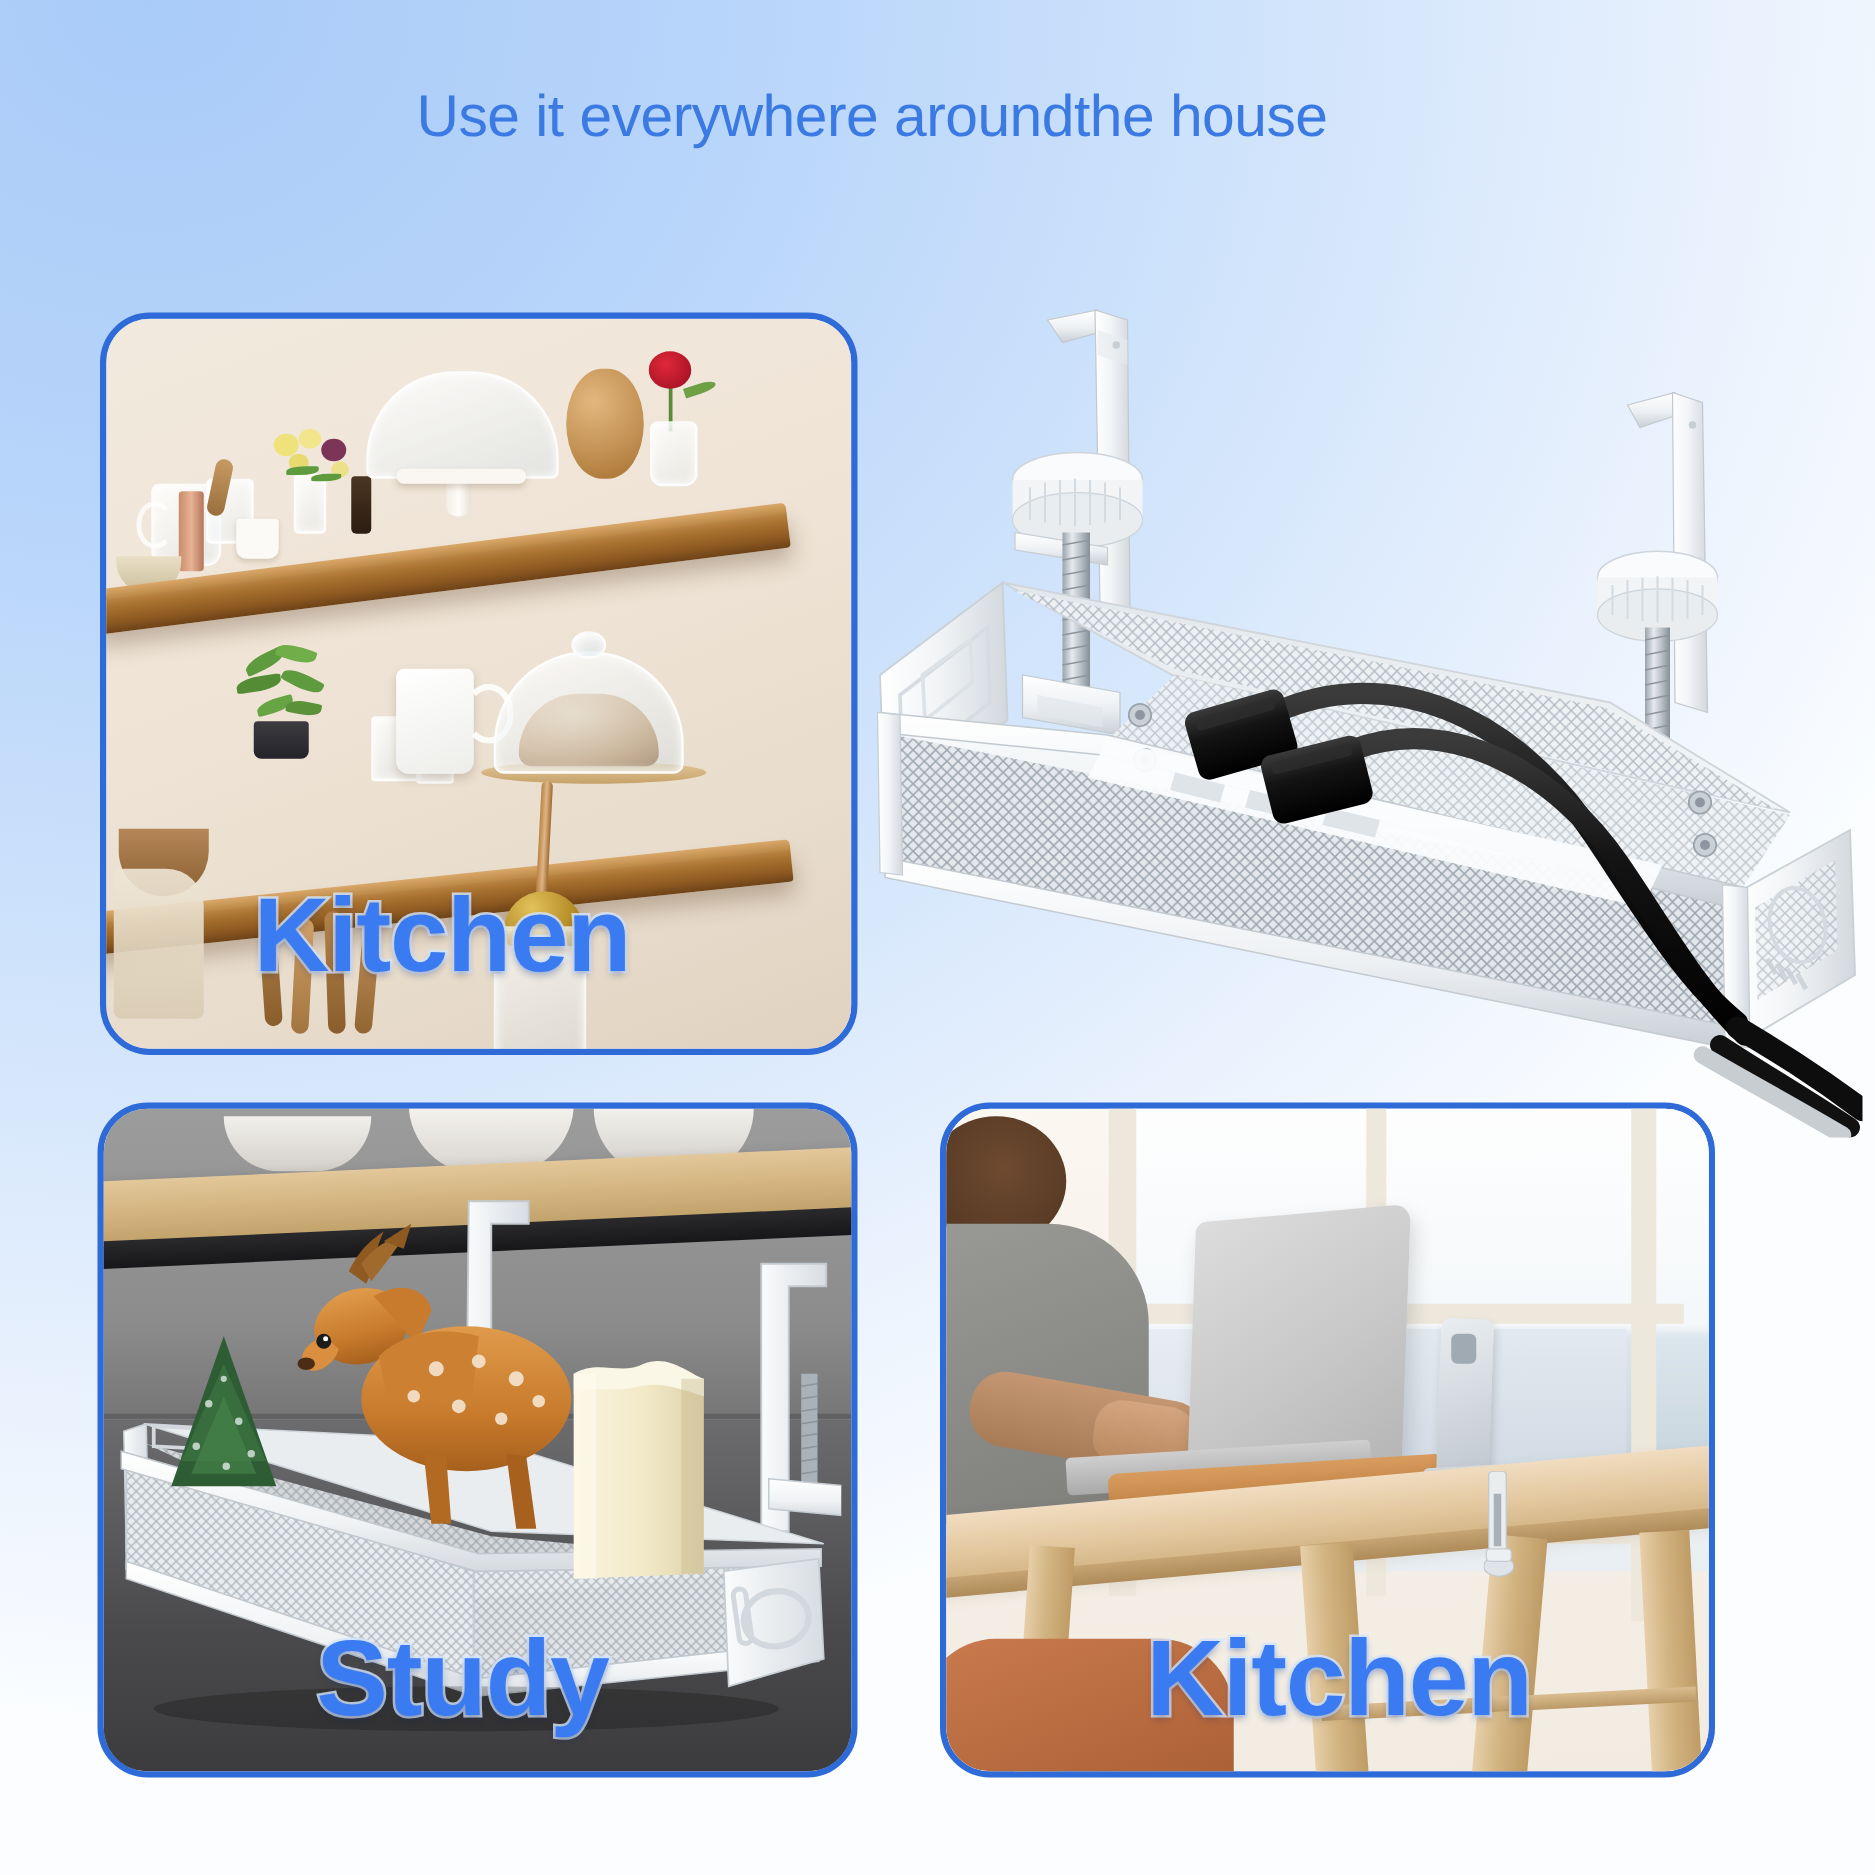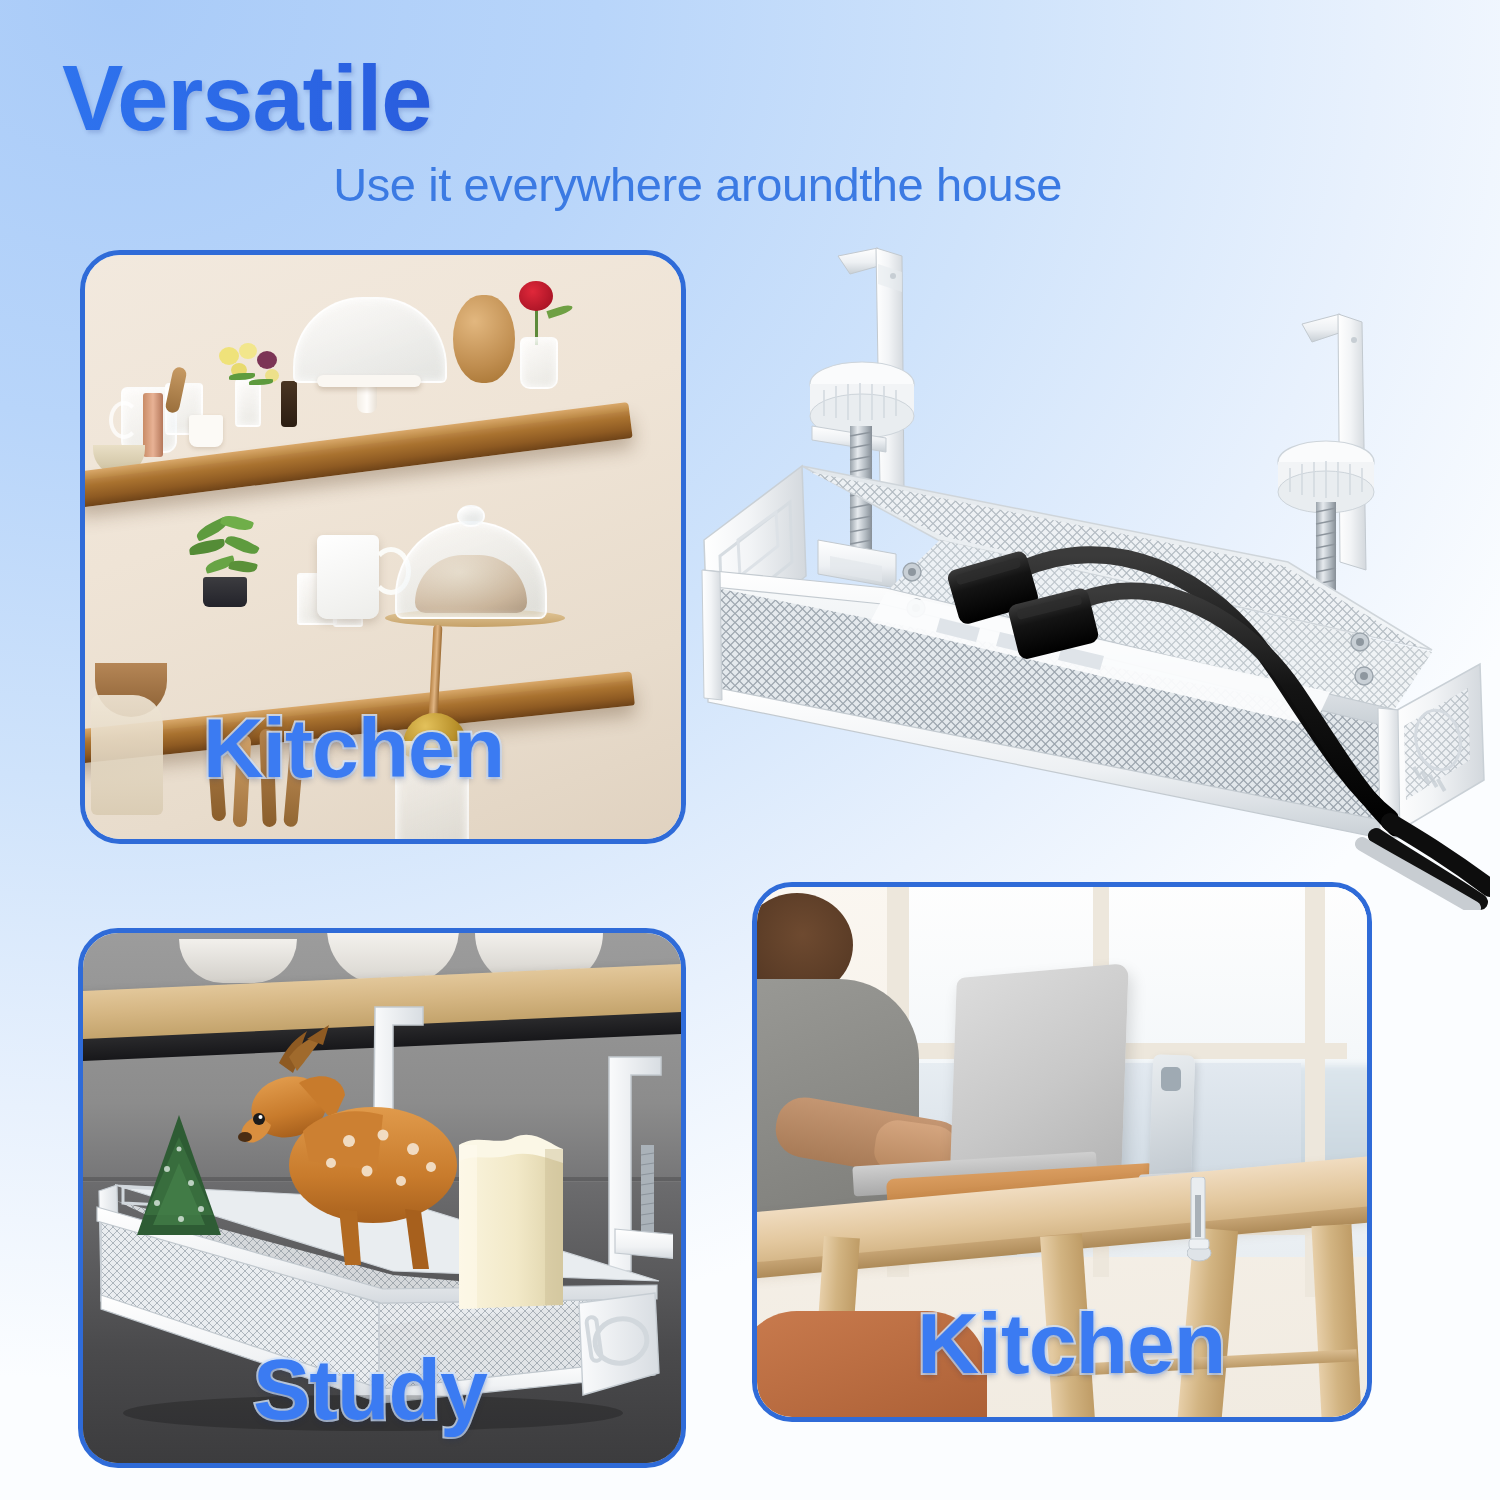--- a/index.html
+++ b/index.html
@@ -281,21 +281,20 @@
     z-index: 5;
   }
   #hero-product svg { width: 100%; height: 100%; display: block; }
 
   
   #card-study {
     left: 78px;
     top: 882px;
     width: 608px;
     height: 540px;
-    margin-top: 46px;
   }
   #study-bg {
     position: absolute; inset: 0;
     background: linear-gradient(180deg, #9C9C9C 0%, #8C8C8C 32%, #6E6E70 52%, #58585A 72%, #454547 100%);
   }
   #study-floor {
     position: absolute; left: 0; right: 0; top: 47%; bottom: 0;
     background: linear-gradient(180deg,#6C6C6E,#4A4A4C 60%,#3C3C3E);
   }
   #study-wallline {
@@ -434,21 +433,20 @@
     z-index: 8;
   }
   #label-office { left: 160px; bottom: 24px; font-size: 86px; }
 </style>
 </head>
 <body>
 
 <div id="poster">
 
   <div id="headline-block">
-    <h1 id="title">Versatile</h1>
     <p id="subtitle">Use it everywhere aroundthe house</p>
   </div>
 
   <div id="hero-product">
     <svg viewBox="0 0 800 670" xmlns="http://www.w3.org/2000/svg">
       <defs>
         <linearGradient id="metalV" x1="0" y1="0" x2="1" y2="0">
           <stop offset="0%" stop-color="#FFFFFF"></stop>
           <stop offset="45%" stop-color="#F2F4F6"></stop>
           <stop offset="100%" stop-color="#D3D8DD"></stop>

